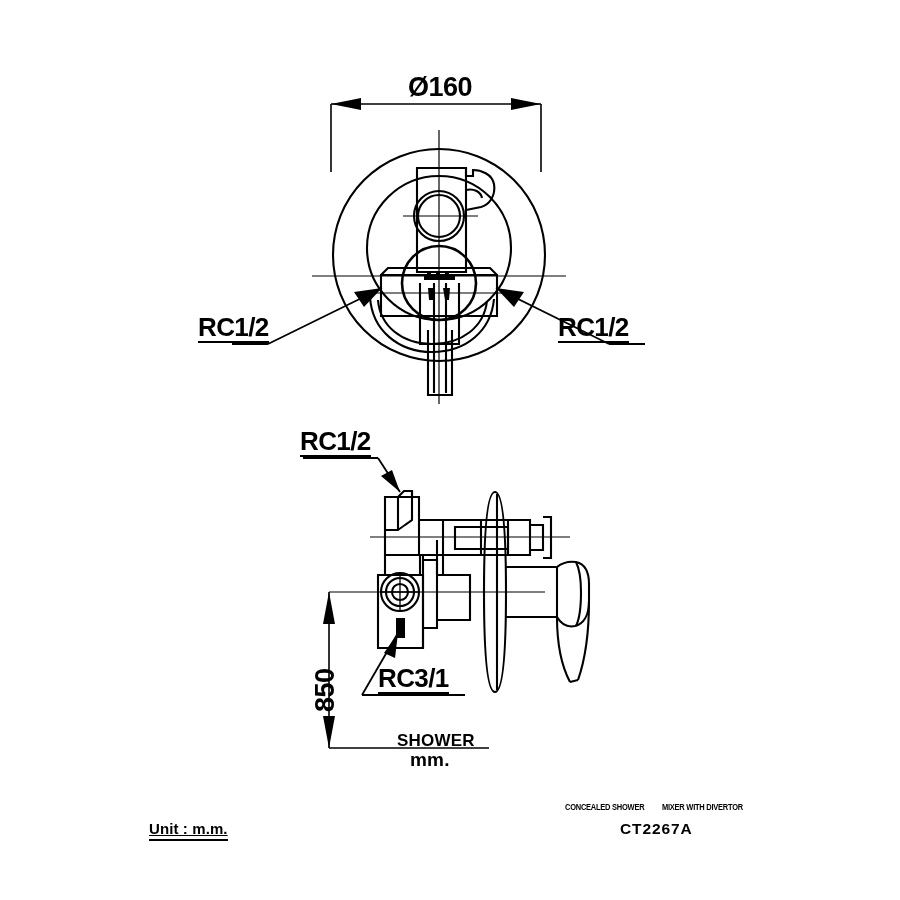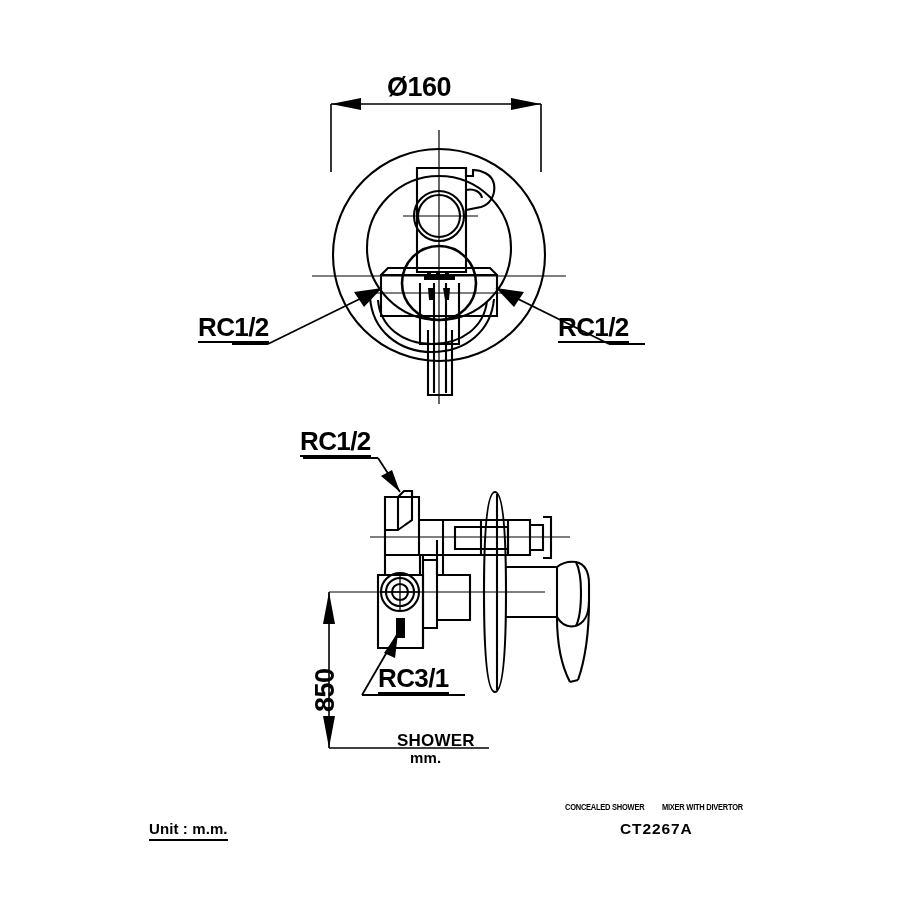--- a/index.html
+++ b/index.html
@@ -68,21 +68,21 @@
     font-size: 27px;
     transform: rotate(-90deg);
     transform-origin: left top;
     letter-spacing: -0.5px;
   }
   .floor-label {
     font-size: 17px;
     letter-spacing: 0.2px;
   }
   .mm-label {
-    font-size: 15px;
+    font-size: 19px;
     letter-spacing: 0.2px;
     text-align: right;
   }
   .unit-label {
     font-size: 15px;
     letter-spacing: 0.1px;
     border-bottom: 2.4px solid #000;
     padding-bottom: 2px;
   }
   .title-desc {
@@ -264,37 +264,37 @@
         <line class="ln dim" x1="329" y1="592" x2="329" y2="748"></line>
         <polygon class="fillblk" points="329,592 323,624 335,624"></polygon>
         <polygon class="fillblk" points="329,748 323,716 335,716"></polygon>
       </g>
 
       <line class="ln dim" x1="329" y1="748" x2="489" y2="748"></line>
     </g>
 
   </svg>
 
-  <div class="txt dim-label" style="left:387px; top:72px;text-align:center;">Ø160</div>
+  <div class="txt dim-label" style="left:408px; top:72px;text-align:center;">Ø160</div>
 
   <div class="txt thread-label" style="left:198px; top:314px;">RC1/2</div>
 
   <div class="txt thread-label" style="left:558px; top:314px;">RC1/2</div>
 
   <div class="txt thread-label" style="left:300px; top:428px;">RC1/2</div>
 
   <div class="txt thread-label" style="left:378px; top:665px;">RC3/1</div>
 
   <div class="txt vert-label" style="left:310px; top:712px;">850</div>
 
   <div class="txt floor-label" style="left:397px; top:731px;">SHOWER</div>
 
   <div class="txt mm-label" style="left:410px; top:749px;">mm.</div>
 
-  <div class="txt unit-label" style="left:149px; top:820px;">Unit : m.m.</div>
+  <div class="txt unit-label" style="left:149px; top:820px;text-decoration:underline;">Unit : m.m.</div>
 
   <div class="txt title-desc" style="left:565px; top:802px;">CONCEALED SHOWER</div>
 
   <div class="txt title-desc" style="left:662px; top:802px;">MIXER WITH DIVERTOR</div>
 
   <div class="txt part-no" style="left:620px; top:820px;">CT2267A</div>
 
 </div>
 
 </body></html>

